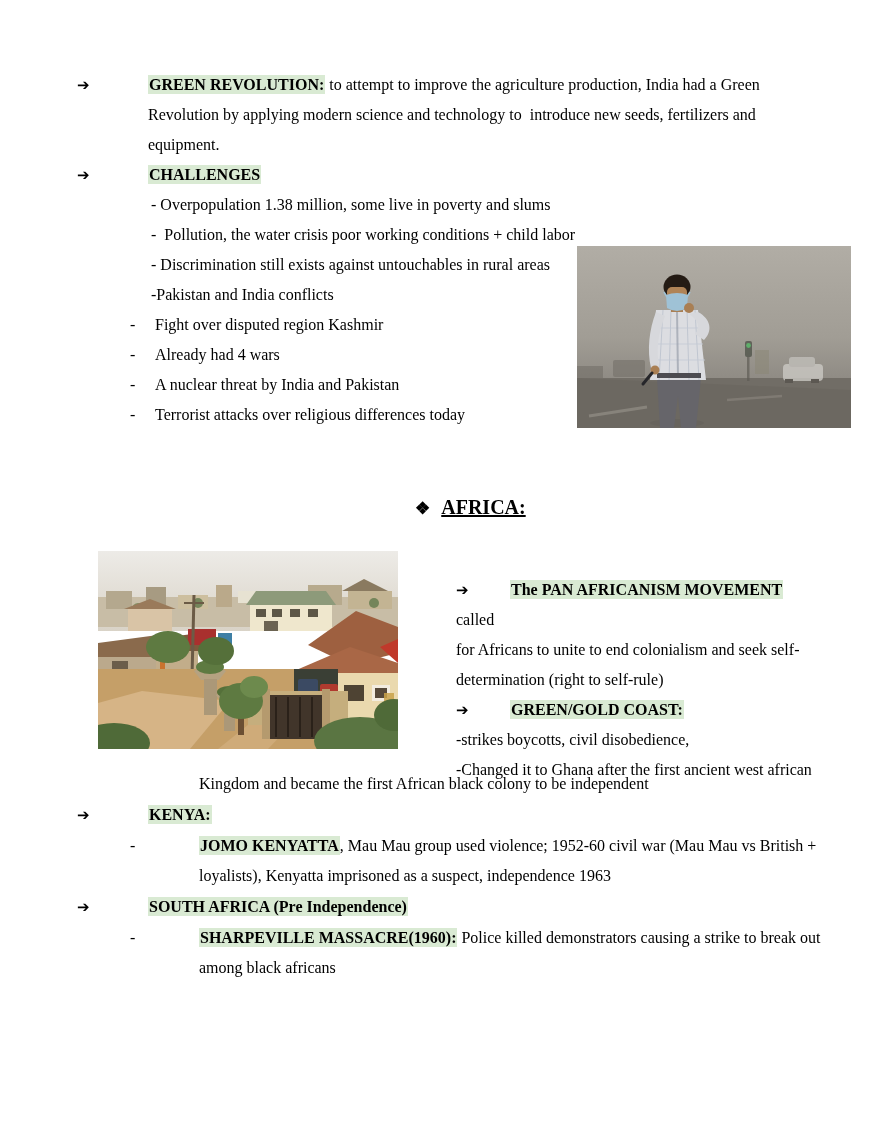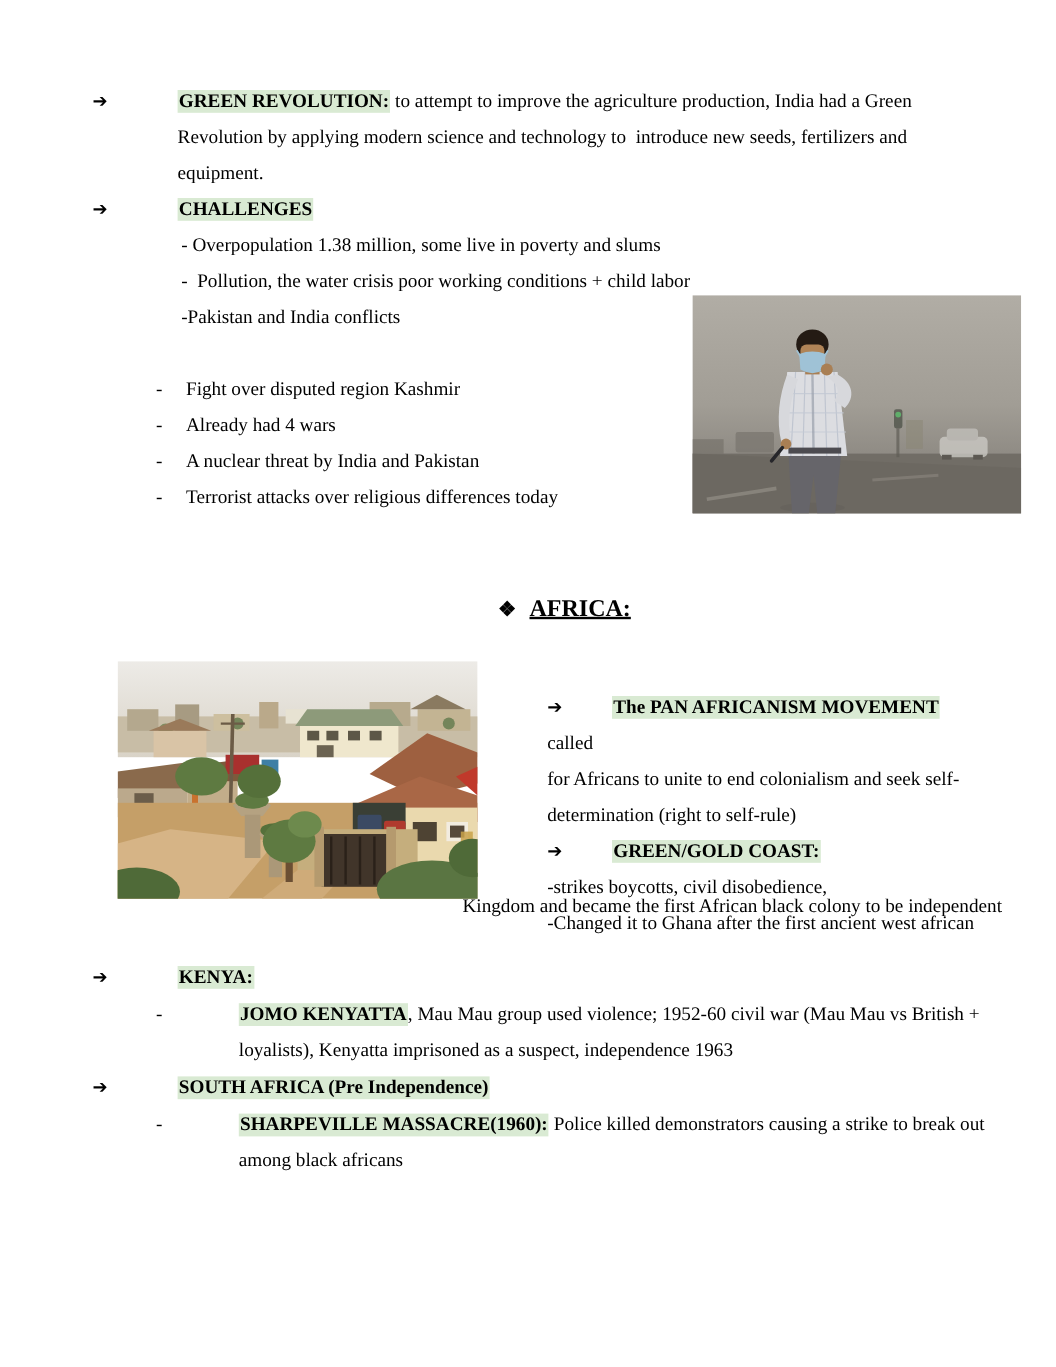--- a/index.html
+++ b/index.html
@@ -41,20 +41,21 @@
   </div>
 
   <div class="abs" style="left:104px;top:160px;">
     <span class="arrow-out">➔</span>
     <div class="line"><span class="hl b">CHALLENGES</span></div>
   </div>
 
   <div class="abs" style="left:107px;top:190px;width:480px;">
     <div class="line">- Overpopulation 1.38 million, some live in poverty and slums</div>
     <div class="line">-  Pollution, the water crisis poor working conditions + child labor</div>
+    <div class="line">- Discrimination still exists against untouchables in rural areas</div>
     <div class="line">-Pakistan and India conflicts</div>
   </div>
 
   <div class="abs" style="left:155px;top:310px;width:420px;">
     <div class="subline"><span class="dash-out">-</span><span>Fight over disputed region Kashmir</span></div>
     <div class="subline"><span class="dash-out">-</span><span>Already had 4 wars</span></div>
     <div class="subline"><span class="dash-out">-</span><span>A nuclear threat by India and Pakistan</span></div>
     <div class="subline"><span class="dash-out">-</span><span>Terrorist attacks over religious differences today</span></div>
   </div>
 
@@ -223,21 +224,21 @@
 
   <div class="abs" style="left:412px;top:528px;width:402px;margin-top:47px;">
     <div class="line"><span class="tab-arrow">➔</span><span class="hl b">The PAN AFRICANISM MOVEMENT</span><span> called</span></div>
     <div class="line">for Africans to unite to end colonialism and seek self-</div>
     <div class="line">determination (right to self-rule)</div>
     <div class="line"><span class="tab-arrow">➔</span><span class="hl b">GREEN/GOLD COAST:</span></div>
     <div class="line">-strikes boycotts, civil disobedience,</div>
     <div class="line">-Changed it to Ghana after the first ancient west african</div>
   </div>
 
-  <div class="abs" style="left:155px;top:741px;width:680px;text-align:right;">
+  <div class="abs" style="left:155px;top:769px;width:680px;">
     <div class="line">Kingdom and became the first African black colony to be independent</div>
   </div>
 
   <div class="abs" style="left:104px;top:800px;">
     <span class="arrow-out">➔</span>
     <div class="line"><span class="hl b">KENYA:</span></div>
   </div>
   <div class="abs" style="left:155px;top:831px;width:672px;">
     <span class="dash-out">-</span>
     <div class="line"><span class="hl b">JOMO KENYATTA</span><span>, Mau Mau group used violence; 1952-60 civil war (Mau Mau vs British +</span></div>

